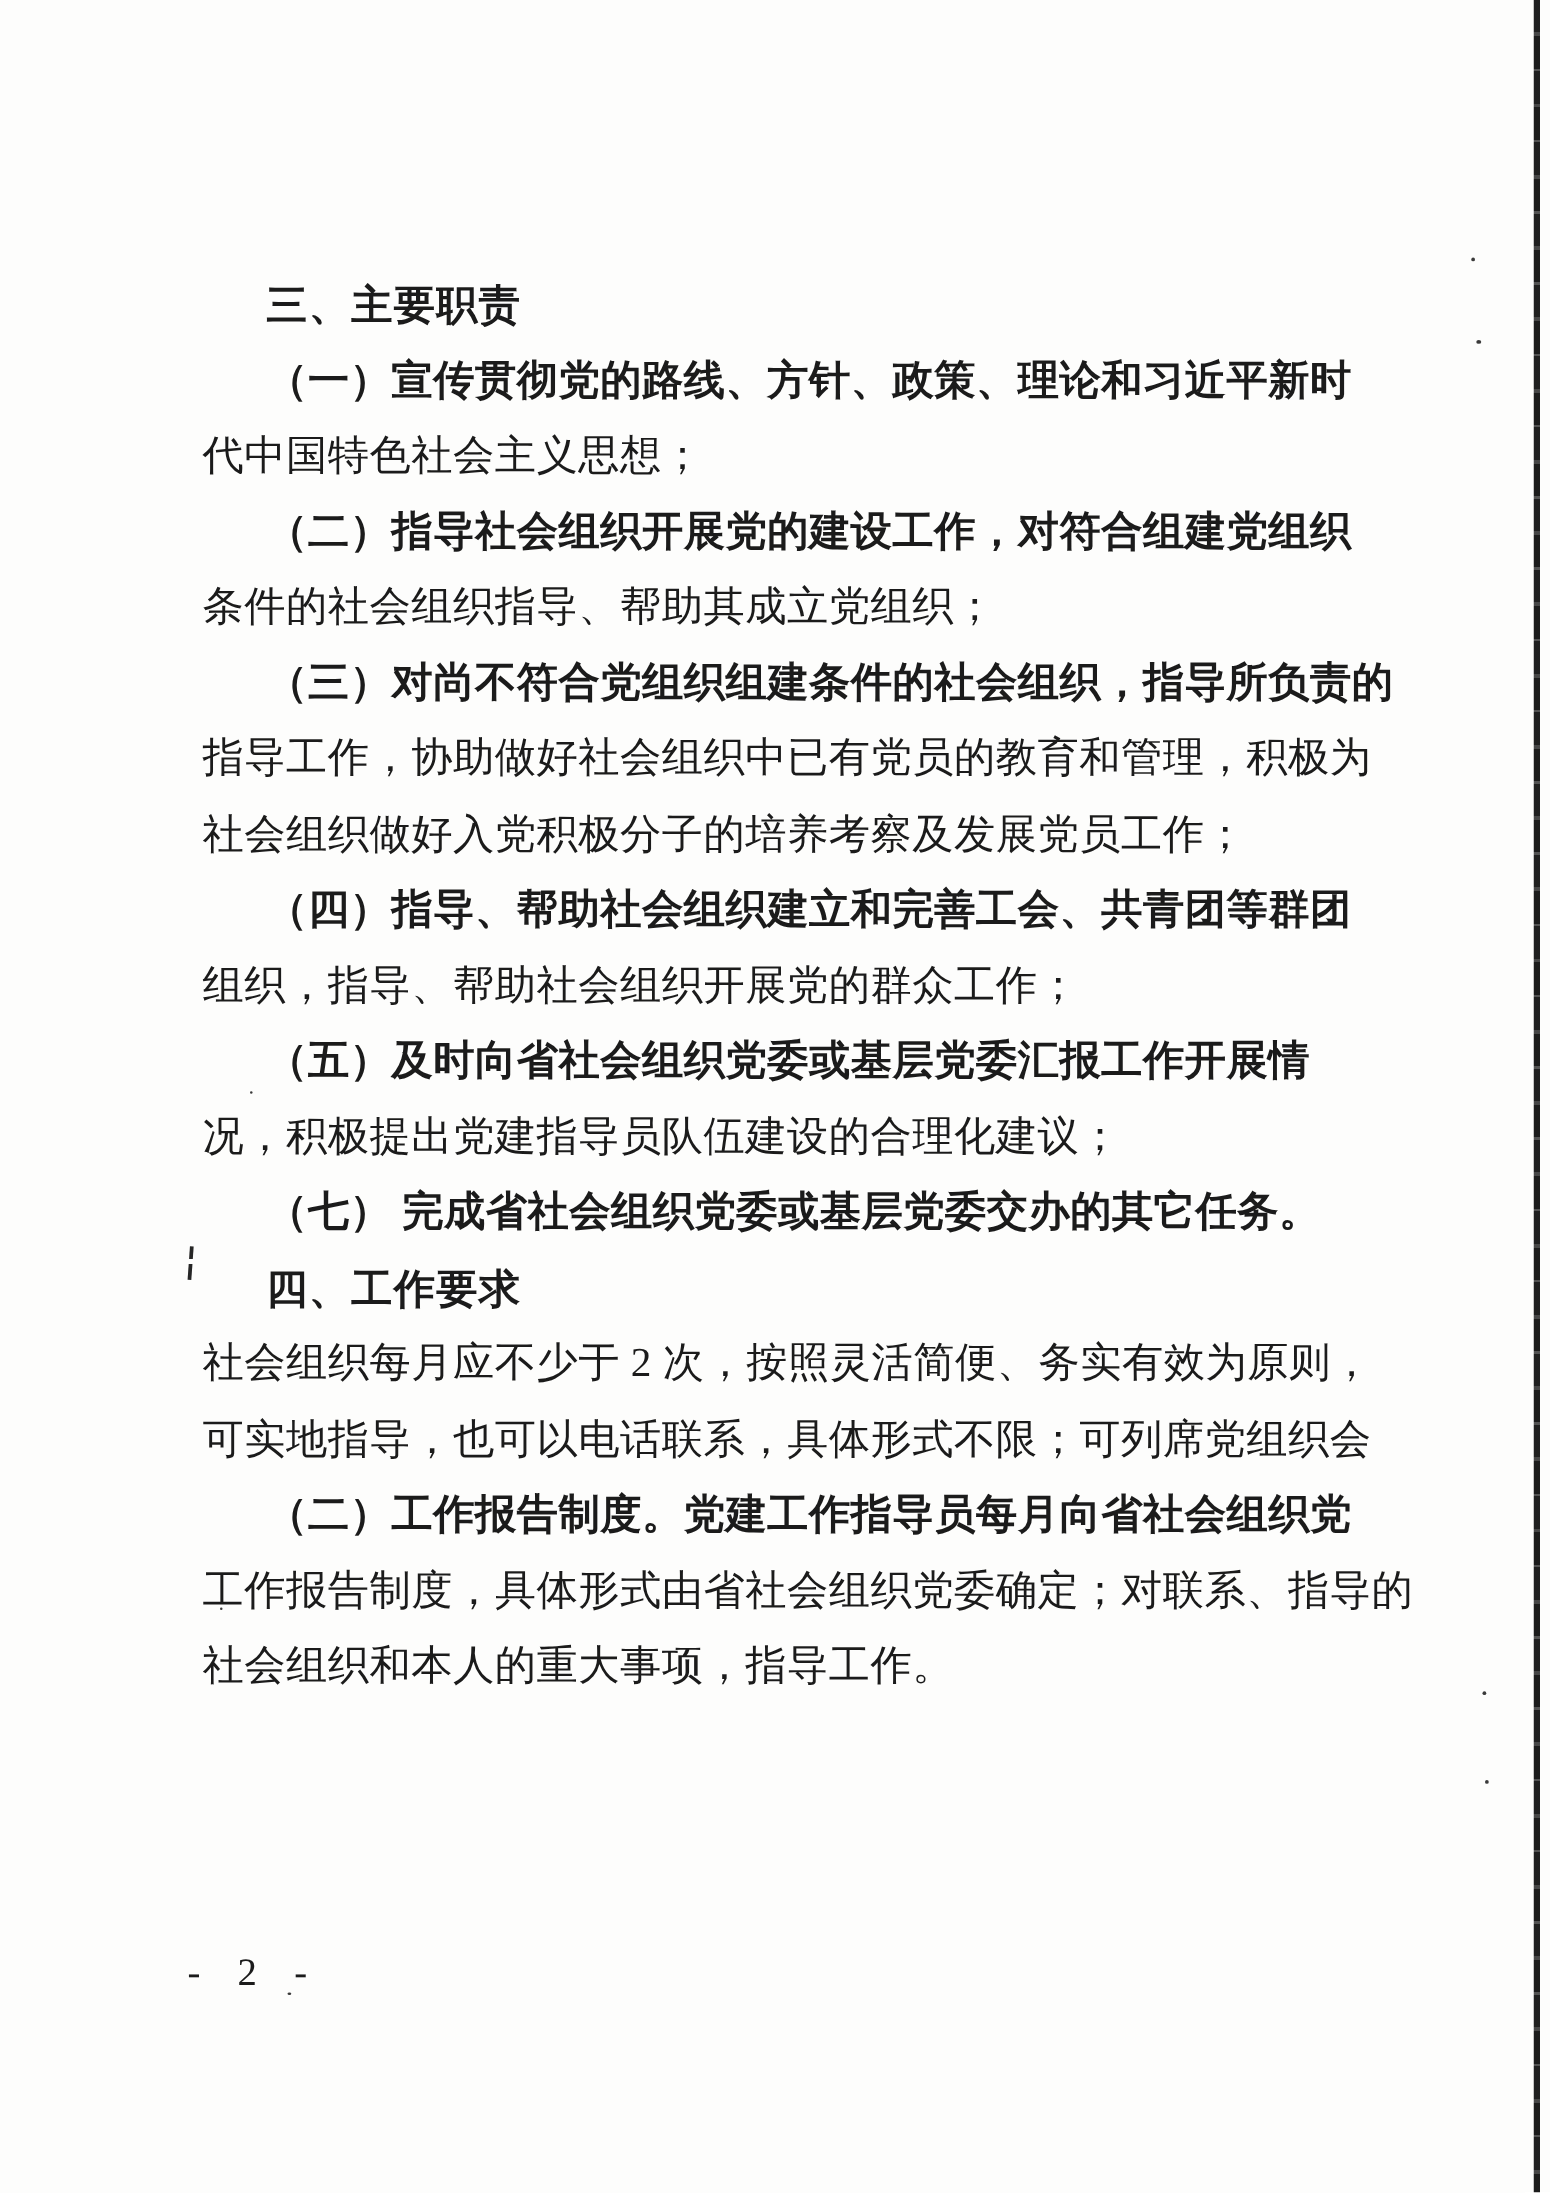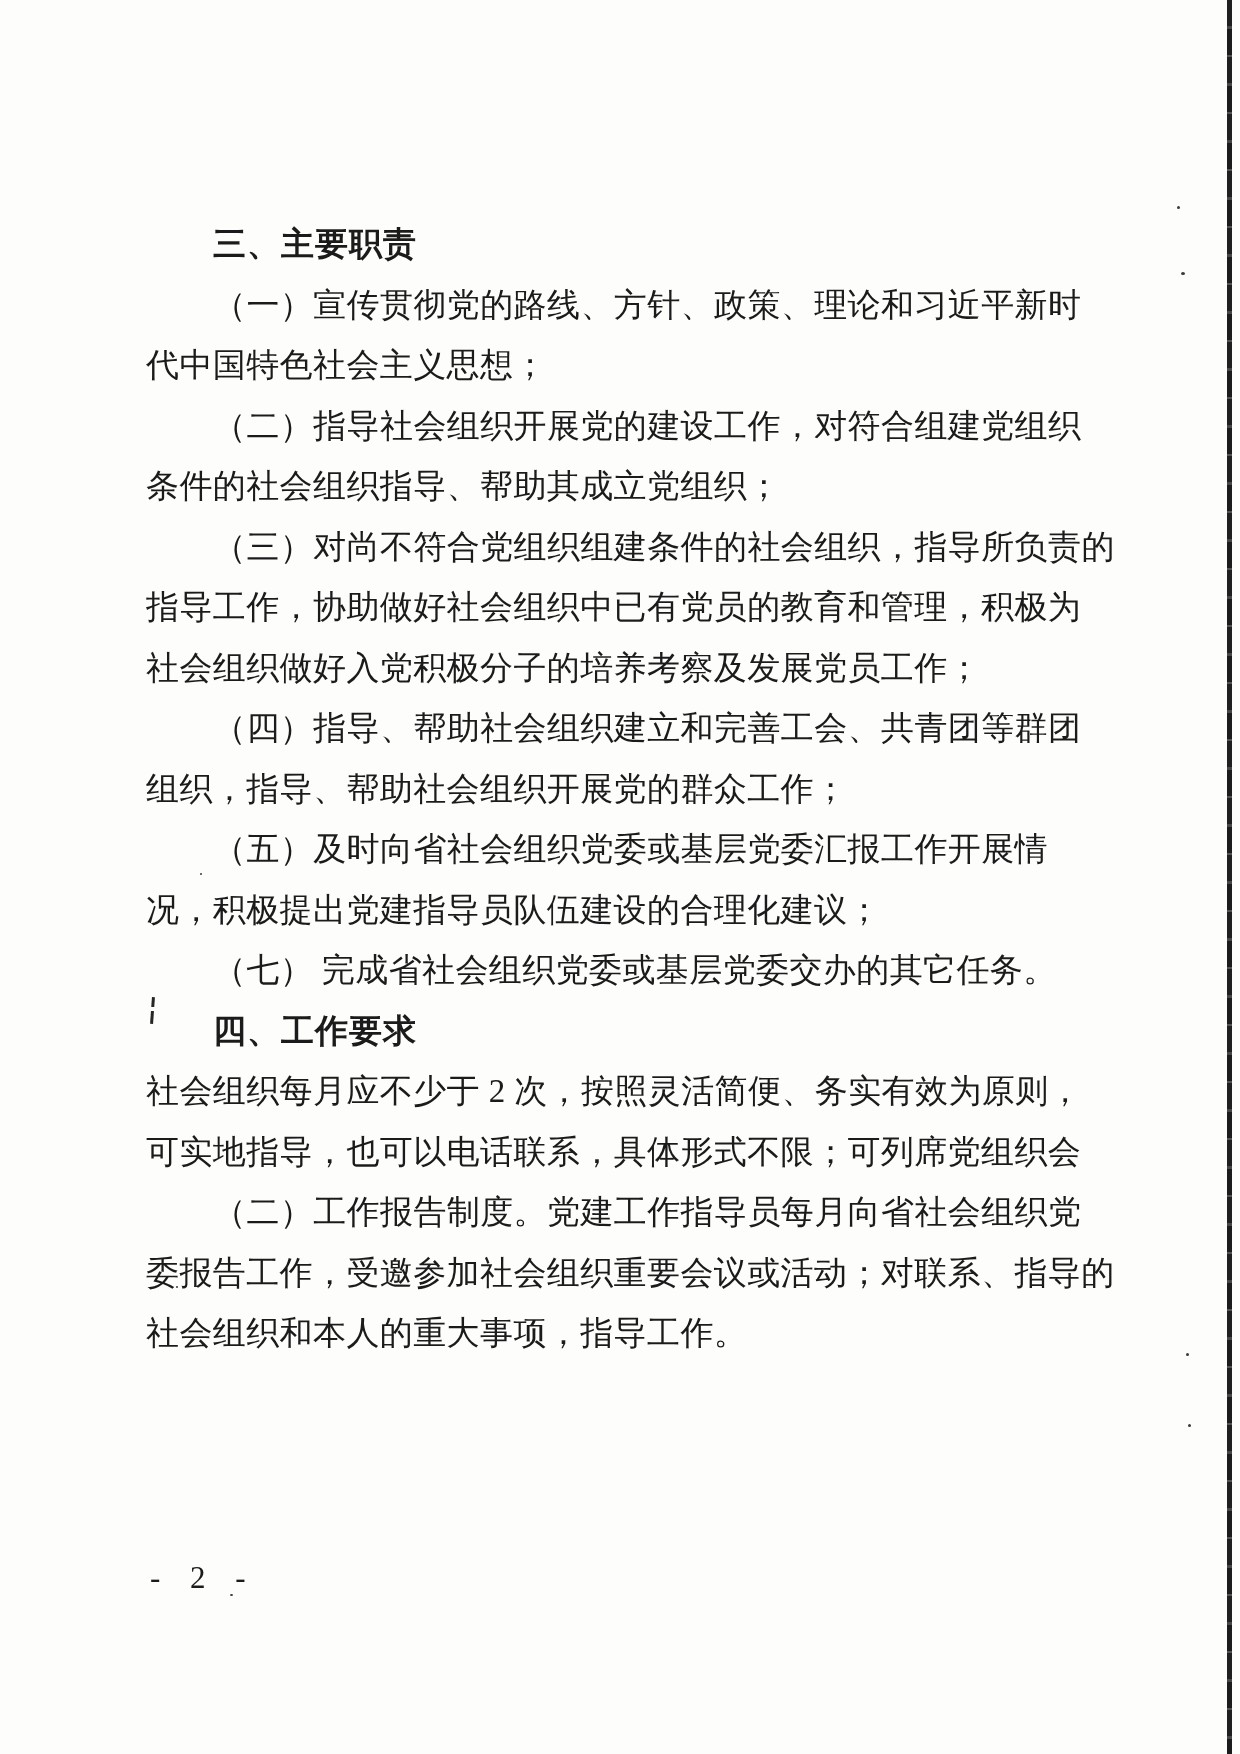--- a/index.html
+++ b/index.html
@@ -32,22 +32,22 @@
     letter-spacing:0.4px;
     white-space:pre;
     color:var(--ink);
   }
   .line.heading{
     font-family:"Liberation Sans", sans-serif;
     font-weight:700;
     text-indent:67px;
     letter-spacing:1px;
   }
-  .line.indent{ text-indent:67px; }
-  .line.flush{ text-indent:0; }
+  .line.indent{ text-indent:67px;font-weight:bold; }
+  .line.flush{ text-indent:0;margin-left:16px; }
 
   
   .page-number{
     position:absolute;
     left:150px; top:1560px;
     font-size:31px;
     letter-spacing:11px;
     font-family:"Liberation Serif", serif;
     color:var(--ink);
   }
@@ -105,21 +105,21 @@
       <div class="line flush">社会组织做好入党积极分子的培养考察及发展党员工作；</div>
       <div class="line indent">（四）指导、帮助社会组织建立和完善工会、共青团等群团</div>
       <div class="line flush">组织，指导、帮助社会组织开展党的群众工作；</div>
       <div class="line indent">（五）及时向省社会组织党委或基层党委汇报工作开展情</div>
       <div class="line flush">况，积极提出党建指导员队伍建设的合理化建议；</div>
       <div class="line indent">（七） 完成省社会组织党委或基层党委交办的其它任务。</div>
       <div class="line heading">四、工作要求</div>
       <div class="line flush">社会组织每月应不少于 2 次，按照灵活简便、务实有效为原则，</div>
       <div class="line flush">可实地指导，也可以电话联系，具体形式不限；可列席党组织会</div>
       <div class="line indent">（二）工作报告制度。党建工作指导员每月向省社会组织党</div>
-      <div class="line flush">委报告工作，受邀参加社会组织重要会议或活动；对联系、指导的</div>
+      <div class="line flush">工作报告制度，具体形式由省社会组织党委确定；对联系、指导的</div>
       <div class="line flush">社会组织和本人的重大事项，指导工作。</div>
     </div>
 
   <div class="page-number">- 2 -</div>
 
   <div class="scan-edge"></div>
 
   <div class="noise-tick"></div>
   <div class="speck s1"></div>
   <div class="speck s2"></div>

